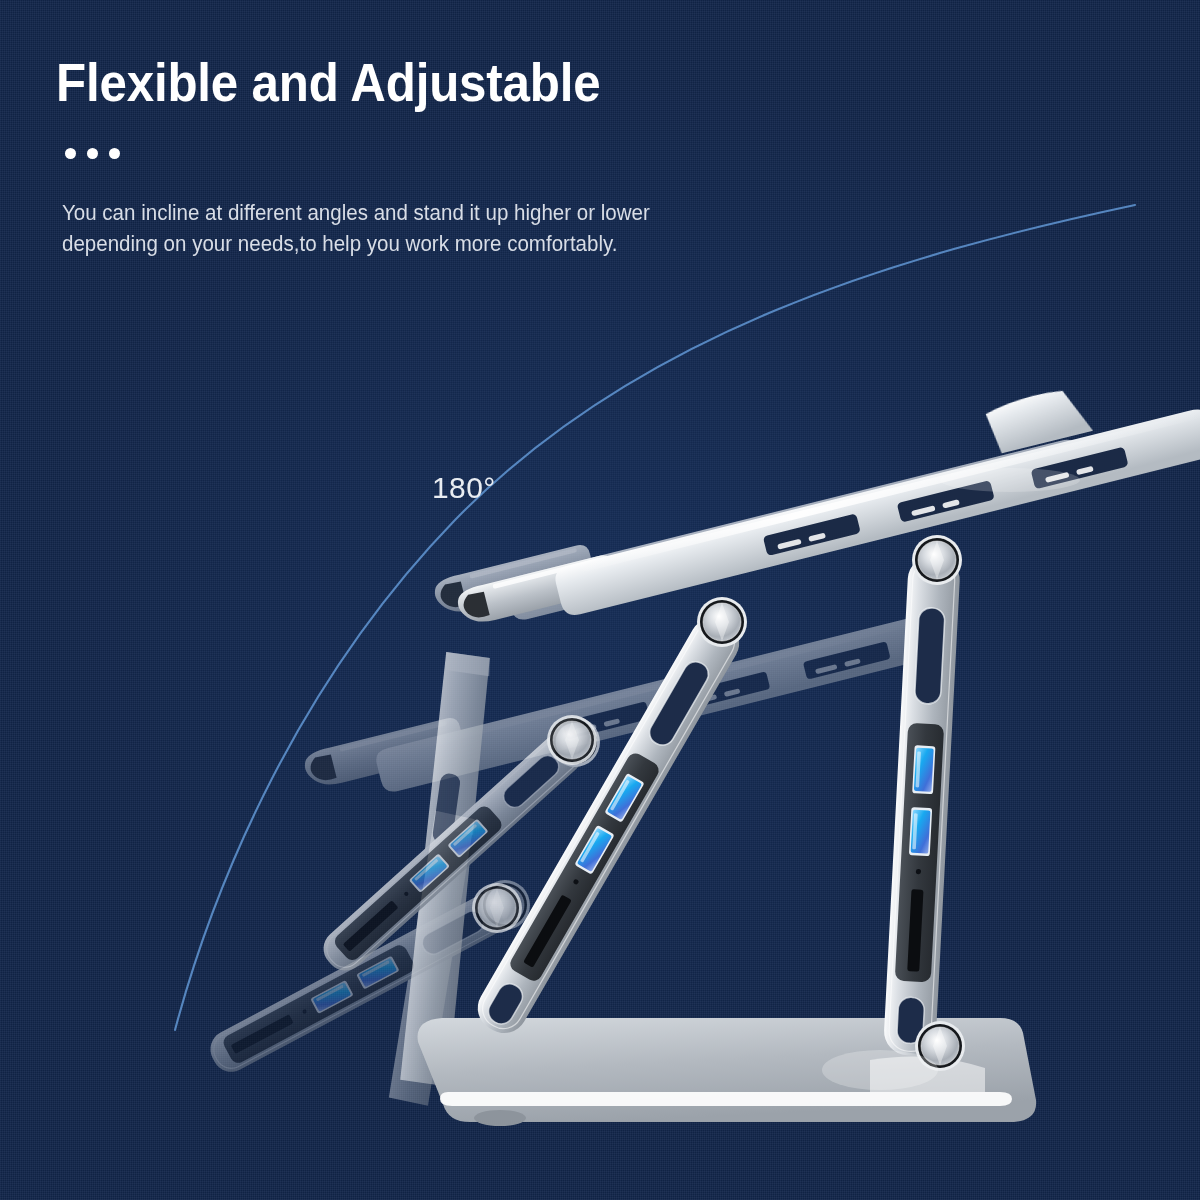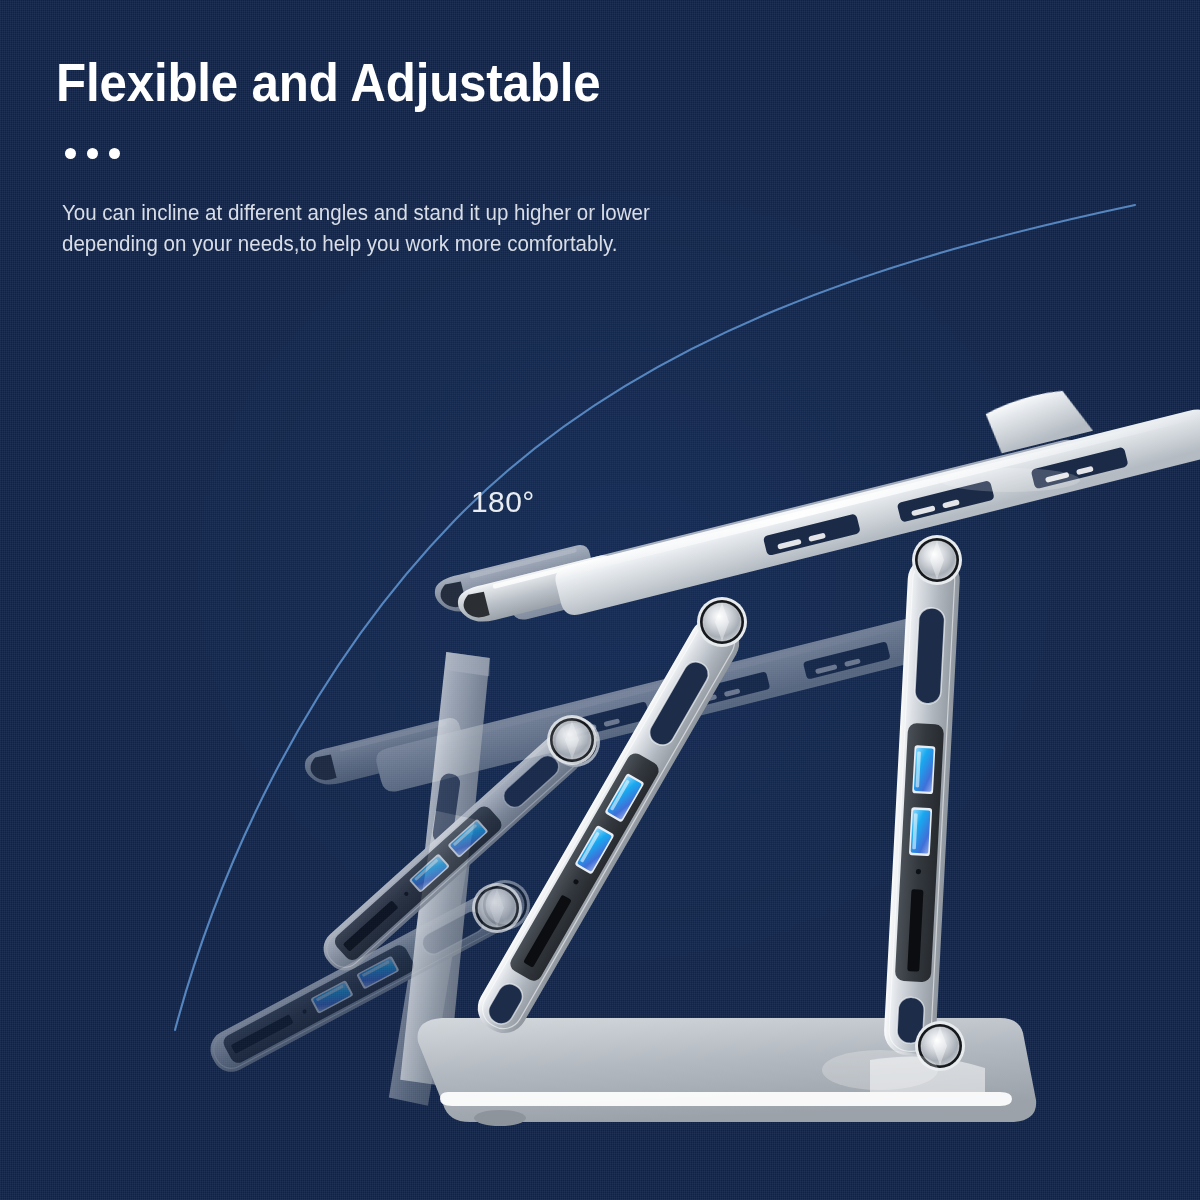--- a/index.html
+++ b/index.html
@@ -42,24 +42,23 @@
     font-family:"Liberation Sans", sans-serif;
     transform:scaleX(.955);transform-origin:left top;
     white-space:pre-line;
   }
 
   
   .arc{position:absolute;left:0;top:0;width:1200px;height:1200px;pointer-events:none;}
 
   
   .angle-label{
-    position:absolute;left:471px;top:471px;
+    position:absolute;left:432px;top:471px;
     font-size:30px;color:#e9edf2;letter-spacing:.4px;
     font-family:"Liberation Sans", sans-serif;
-    margin-top:14px;
   }
 
   
   .product{position:absolute;left:0;top:0;width:1200px;height:1200px;}
 </style>
 </head>
 <body>
 
 <div id="stage">
 

